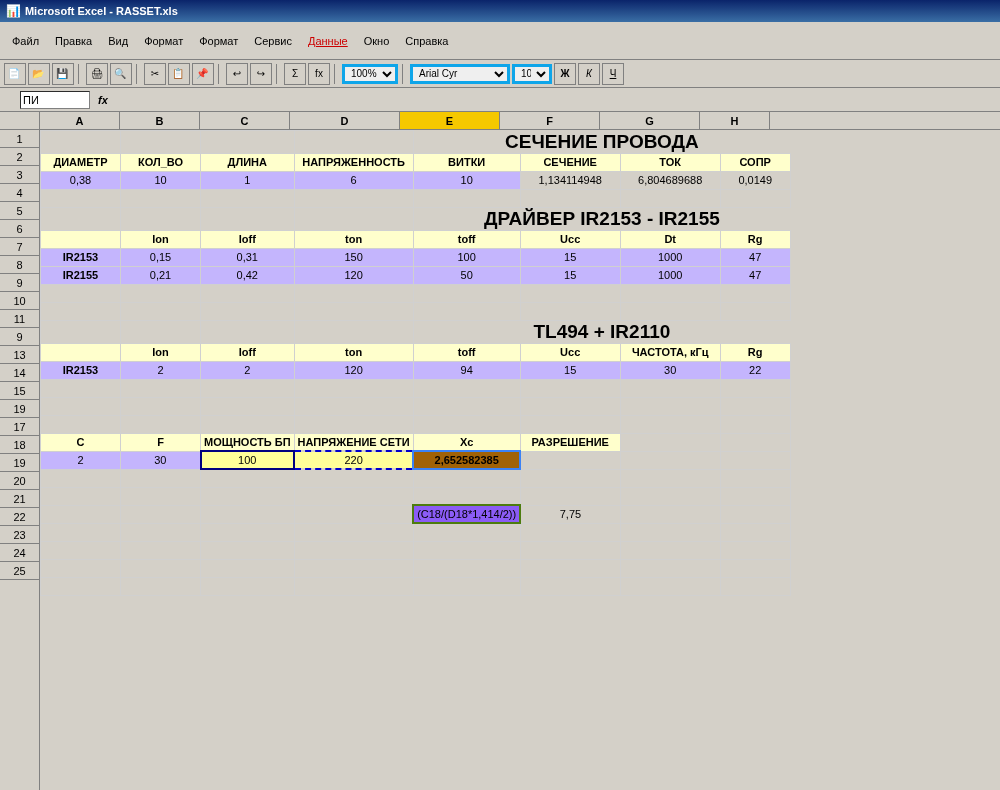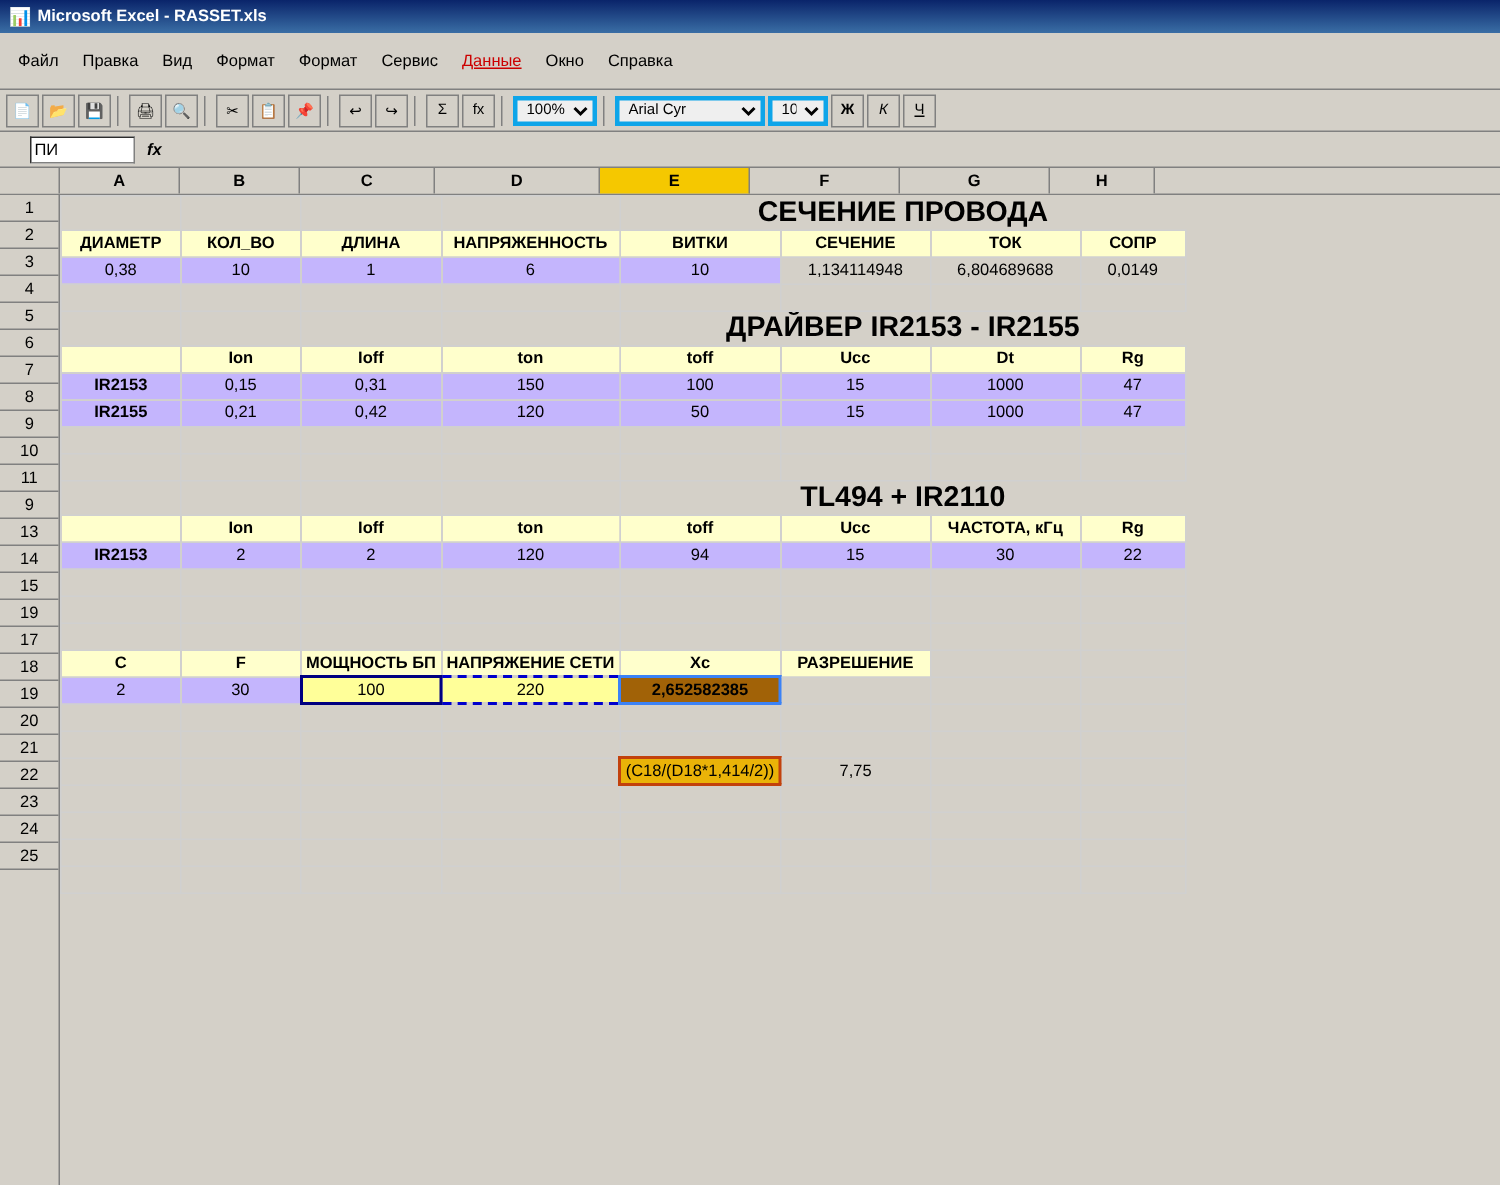--- a/index.html
+++ b/index.html
@@ -152,21 +152,21 @@
       font-size: 11px;
       padding: 0 3px;
       white-space: nowrap;
       overflow: hidden;
     }
     table.sheet td.bold { font-weight: bold; }
     table.sheet td.center { text-align: center; }
     table.sheet td.yellow-bg { background: #c4b5fd; }
     table.sheet td.header-row { background: #ffffcc; font-weight: bold; text-align: center; }
     table.sheet td.title-cell { font-weight: bold; text-align: center; font-size: 19px; border: none; }
-    table.sheet td.selected-cell { background: #eab308; border: 2px solid #c2410c; margin-left: 28px; }
+    table.sheet td.selected-cell { background: #8b5cf6; border: 2px solid #4d7c0f; margin-left: 28px; }
     table.sheet td.outlined { border: 2px solid #000080; background: #ffff99; }
     table.sheet td.dashed-outlined { border: 2px dashed #0000cc; background: #ffff99; }
     table.sheet td.formula-cell { border: 2px solid #3b82f6; background: #a16207; font-weight: bold; }
 
     .col-A { width: 80px; }
     .col-B { width: 80px; }
     .col-C { width: 90px; }
     .col-D { width: 110px; }
     .col-E { width: 100px; }
     .col-F { width: 100px; }

